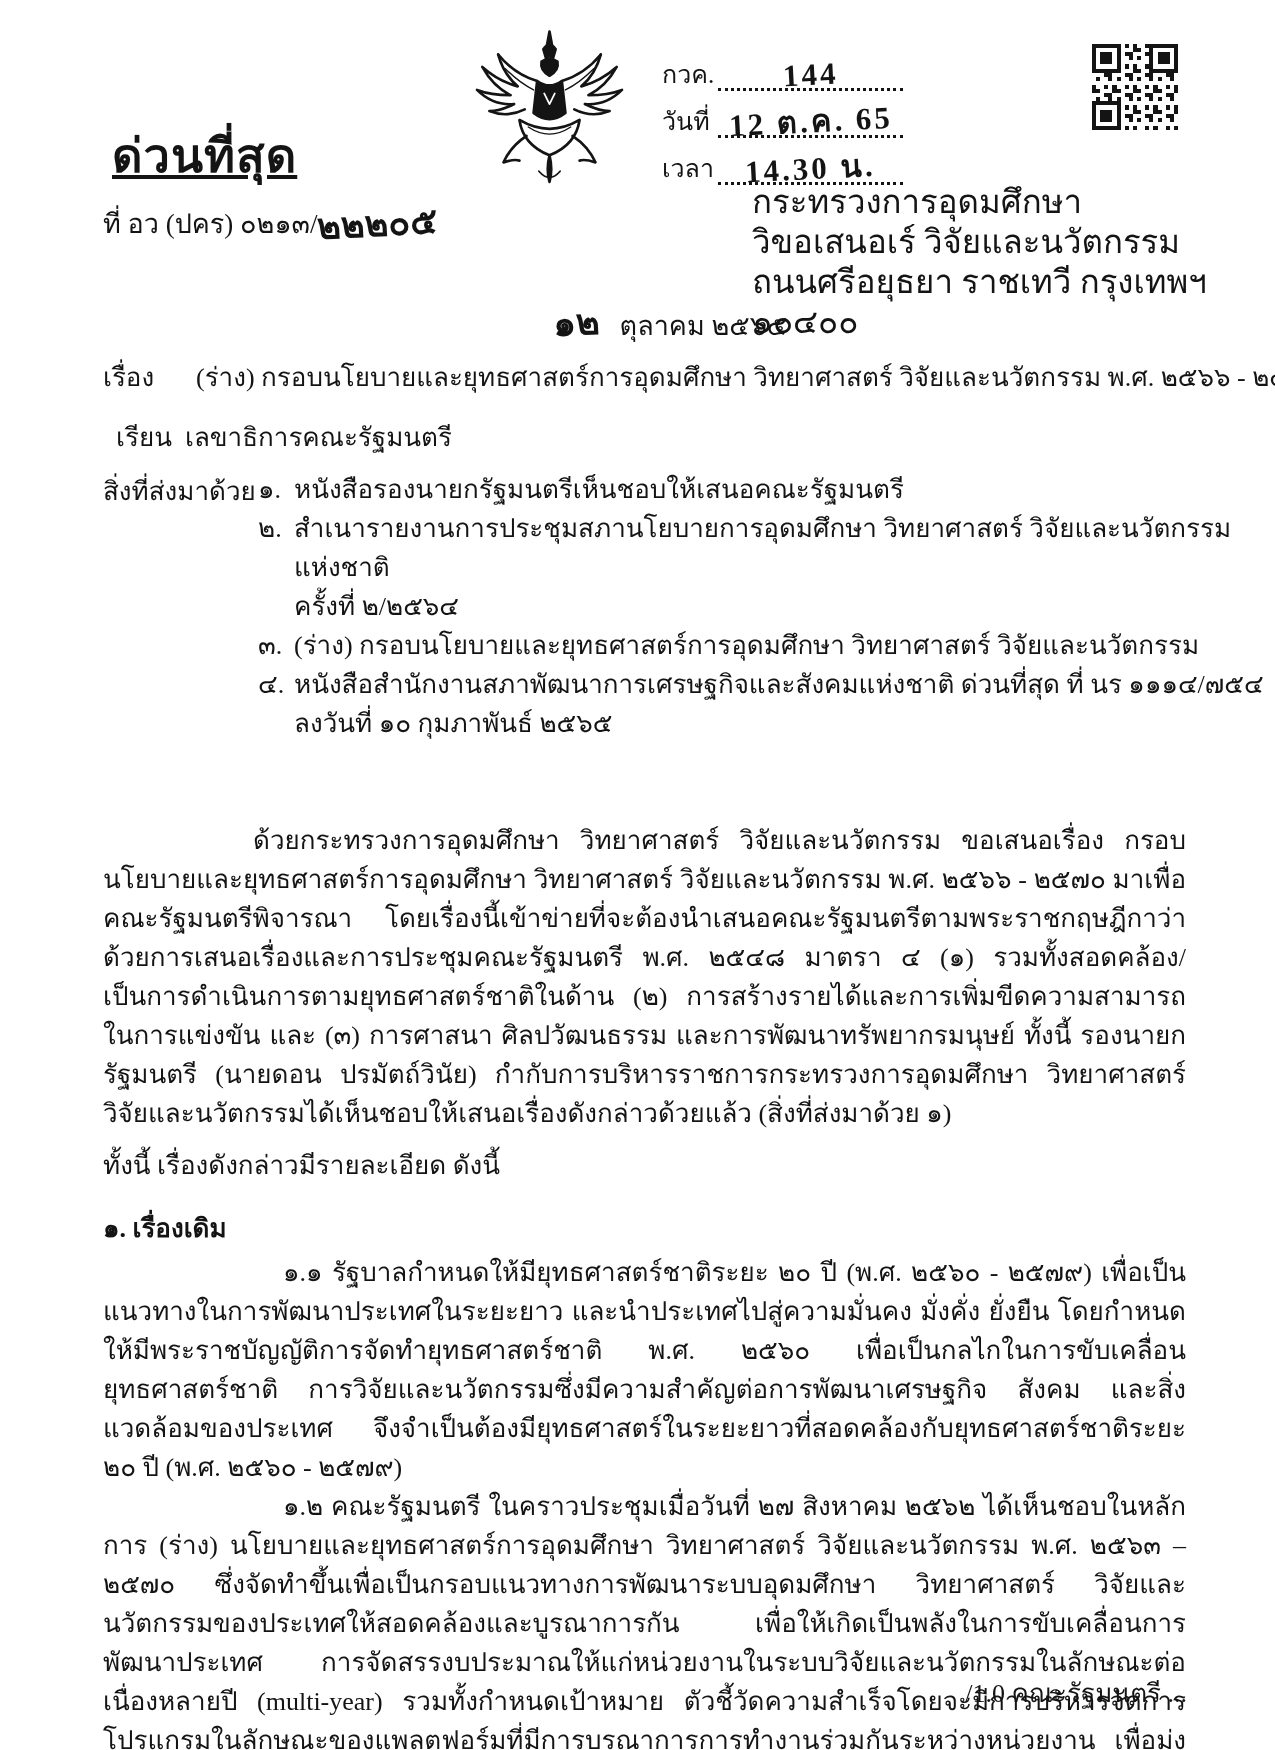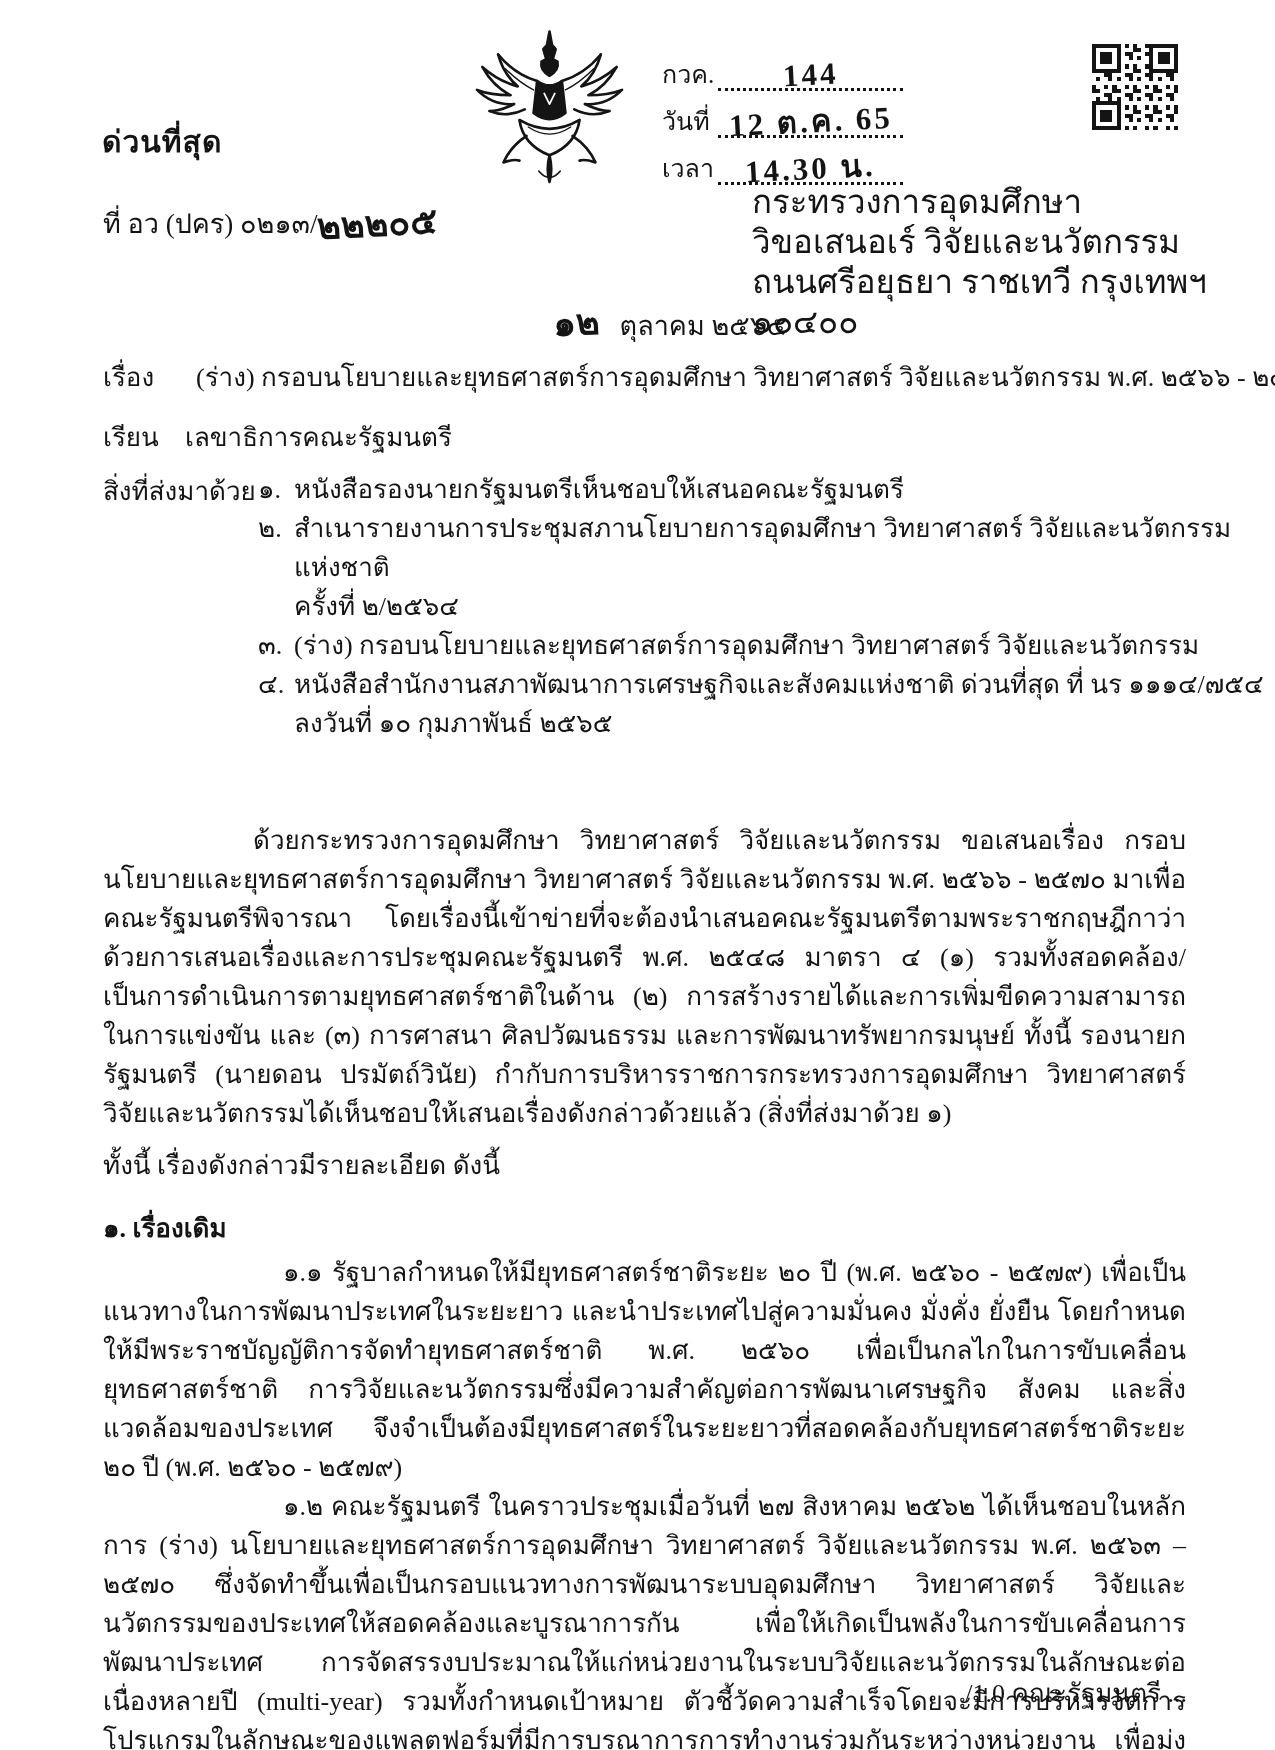--- a/index.html
+++ b/index.html
@@ -7,22 +7,22 @@
     position:relative;
     width:1275px;height:1750px;
     margin:0 auto;
     background:#ffffff;
     font-family:"Liberation Serif","DejaVu Serif",serif;
     color:#141414;
     overflow:hidden;
   }
   
   .urgency{
-    position:absolute;left:102px;top:118px;
-    font-size:30px;font-weight:800;letter-spacing:1px;
+    position:absolute;left:112px;top:118px;
+    font-size:47px;font-weight:800;letter-spacing:1px;text-decoration:underline;
   }
   .ref-line{
     position:absolute;left:103px;top:192px;
     font-size:27px;white-space:nowrap;
   }
   .hand{
     display:inline-block;
     font-weight:700;
     transform:rotate(-3deg);
   }
@@ -44,21 +44,21 @@
   .qr{position:absolute;left:1092px;top:44px;width:86px;height:86px;}
   
   .address{position:absolute;left:752px;top:162px;font-size:33px;line-height:40px;margin-top:20px;}
   
   .date-line{position:absolute;left:553px;top:290px;font-size:27px;display:flex;align-items:flex-end;gap:20px;}
   .date-line .hand{font-size:36px;position:relative;top:4px;}
   
   .label-row{position:absolute;left:103px;font-size:26px;display:flex;white-space:nowrap;}
   .subject-row{top:356px;}
   .subject-row .row-label{width:93px;}
-  .to-row{top:416px;}
+  .to-row{top:416px;text-align:center;}
   .to-row .row-label{width:82px;}
   
   .attach-block{position:absolute;left:103px;top:470px;font-size:26px;}
   .attach-label{position:absolute;left:0;top:0;}
   .attach-items{margin-left:155px;}
   .attach-item{display:flex;}
   .attach-num{width:36px;flex:0 0 36px;line-height:39px;}
   .attach-lines div{line-height:39px;}
   
   .body-block{position:absolute;left:103px;top:821px;width:1083px;font-size:26px;line-height:39px;}

